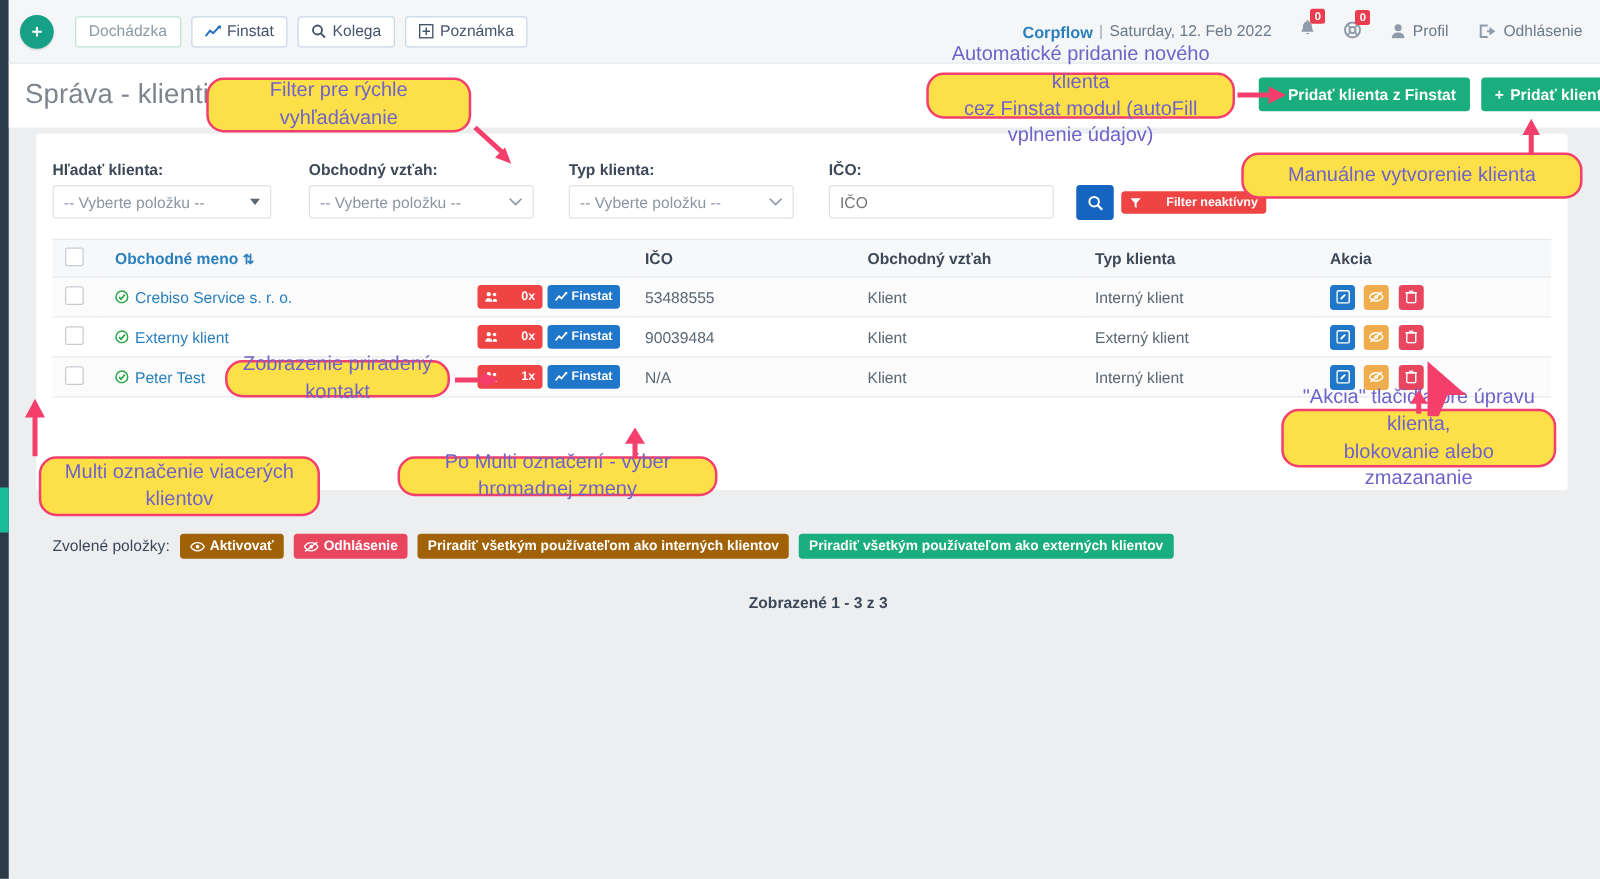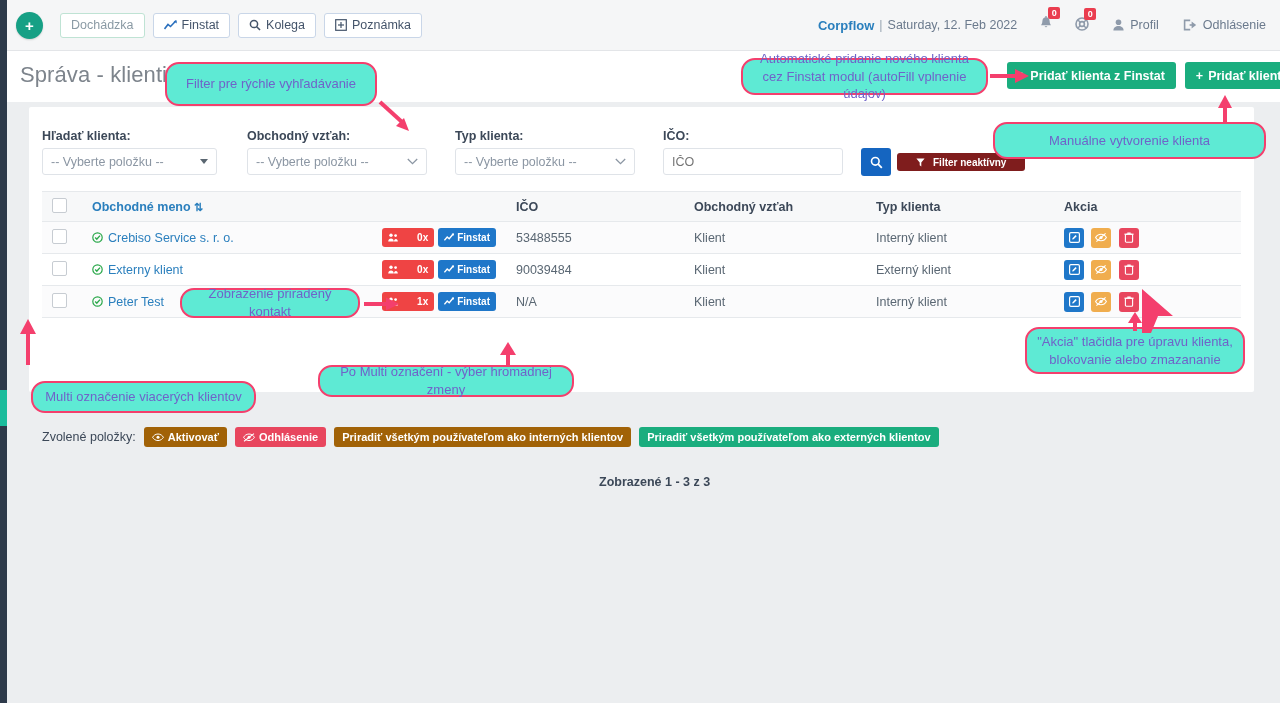--- a/index.html
+++ b/index.html
@@ -99,23 +99,23 @@
     height: 27px; border: 1px solid #dfe3e8; border-radius: 3px;
     background: #fff; color: #b3bac2; font-size: 12.5px;
     padding: 0 8px; width: 100%; outline: none;
     font-family: "Liberation Sans", sans-serif;
   }
   .search-btn {
     width: 30px; height: 28px; background: #1565c0; border-radius: 3px;
     display: flex; align-items: center; justify-content: center; cursor: pointer;
   }
   .filter-pill {
-    height: 18px; background: #7f1d1d; color: #fff; border-radius: 3px;
+    height: 18px; background: #ef4444; color: #fff; border-radius: 3px;
     font-size: 10px; font-weight: bold; display: inline-flex;
-    align-items: center; gap: 8px; padding: 0 19px; cursor: pointer;
+    align-items: center; gap: 20px; padding: 0 7px; cursor: pointer;
   }
 
   
   table.clients { border-collapse: collapse; width: 100%; table-layout: fixed; }
   table.clients th {
     background: #f7f8f9; border-top: 1px solid #e6e9ec; border-bottom: 1px solid #e6e9ec;
     height: 30px; text-align: left; font-size: 12.5px; font-weight: bold;
     color: #3c4858; padding: 0 10px; vertical-align: middle;
   }
   table.clients th.sortable { color: #2a7fbd; cursor: pointer; }
@@ -167,21 +167,21 @@
   .bbtn-red { background: #e8465e; }
   .bbtn-green { background: #1aad7e; }
   #showing {
     position: absolute; left: 570px; top: 368px;
     font-size: 12.5px; font-weight: bold; color: #3c4858;
   }
 
   
   .anno {
     position: absolute; border: 2px solid #f43f6d; border-radius: 14px;
-    background: #5eead4; color: #6f63c9; font-size: 13px;
+    background: #fde047; color: #6f63c9; font-size: 16px;
     display: flex; flex-direction: column; align-items: center;
     justify-content: center; text-align: center; line-height: 1.35;
     padding: 4px 8px; z-index: 30;
   }
   .arrow { position: absolute; z-index: 31; }
   .cursor-ptr { position: absolute; z-index: 32; }
 </style>
 </head>
 <body>
 
@@ -628,21 +628,21 @@
 </svg>
 
 <div class="anno" style="left:180px;top:288px;width:180px;height:30px;">
   <span>Zobrazenie priradený kontakt</span>
 </div>
 <svg class="arrow" style="left:363px;top:295px;" width="38" height="18">
   <line x1="1" y1="9" x2="25" y2="9" stroke="#f43f6d" stroke-width="4"></line>
   <polygon points="36,9 23,2.5 23,15.5" fill="#f43f6d"></polygon>
 </svg>
 
-<div class="anno" style="left:31px;top:365px;width:225px;height:32px;margin-top:16px;">
+<div class="anno" style="left:31px;top:365px;width:225px;height:48px;">
   <span>Multi označenie viacerých klientov</span>
 </div>
 <svg class="arrow" style="left:18px;top:318px;" width="20" height="48">
   <line x1="10" y1="47" x2="10" y2="12" stroke="#f43f6d" stroke-width="4"></line>
   <polygon points="10,1 2,16 18,16" fill="#f43f6d"></polygon>
 </svg>
 
 <div class="anno" style="left:318px;top:365px;width:256px;height:32px;">
   <span>Po Multi označení - výber hromadnej zmeny</span>
 </div>

